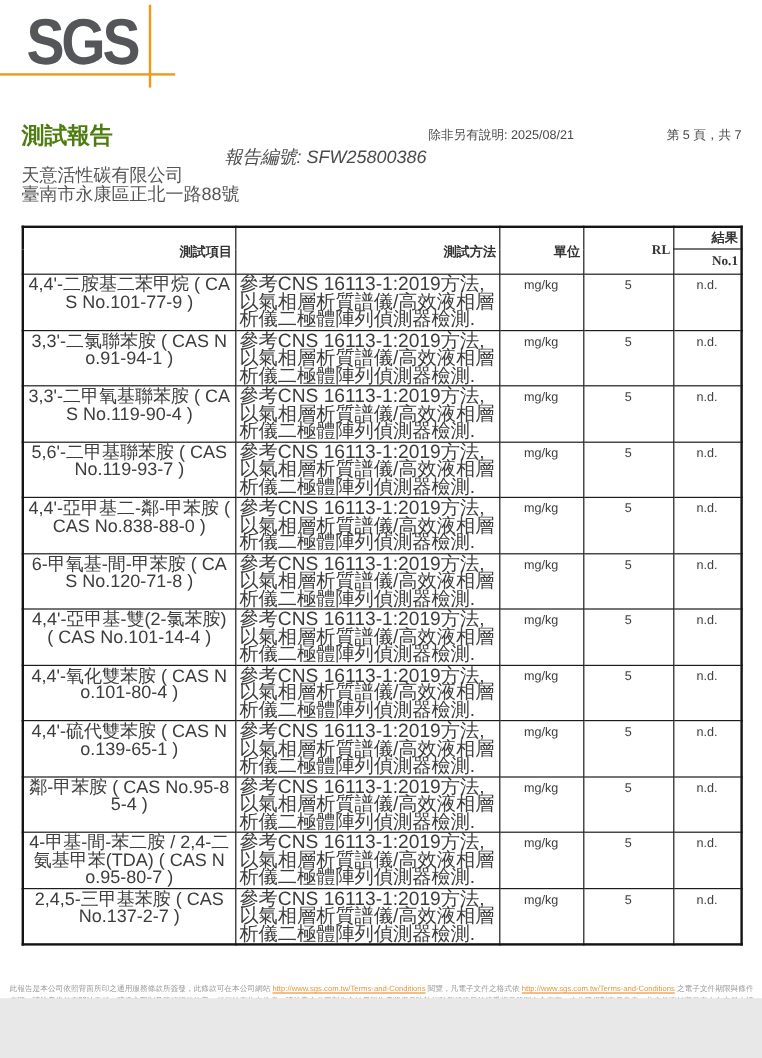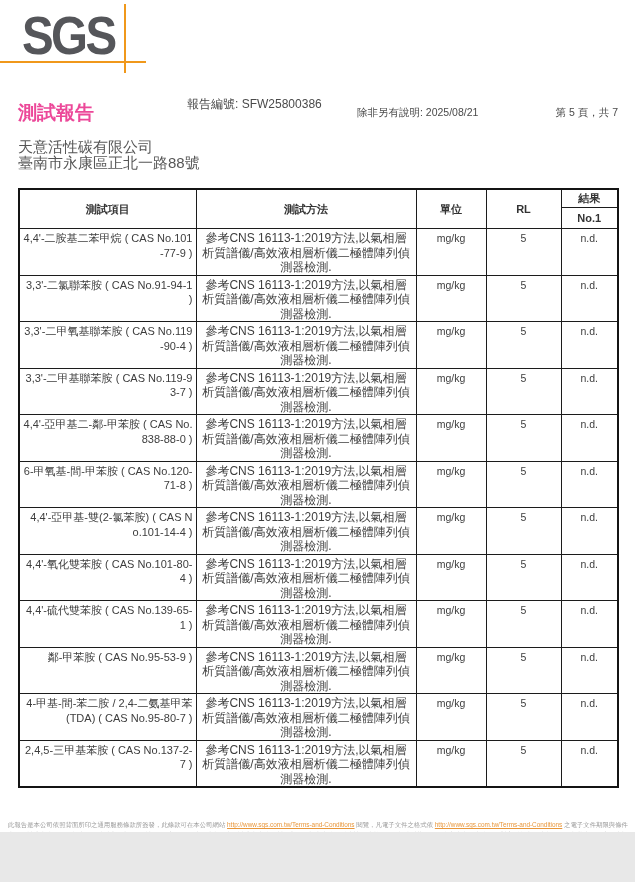--- a/index.html
+++ b/index.html
@@ -20,48 +20,48 @@
   .logo-text {
     position: absolute; left: 22px; top: 6px;
     font-size: 54px; font-weight: bold; letter-spacing: -3px;
     color: #55565a; transform: scaleX(0.88); transform-origin: left top;
     line-height: 58px;
   }
   .logo-hline { position: absolute; left: 0; top: 61px; width: 146px; height: 2px; background: #f0981b; }
   .logo-vline { position: absolute; left: 124px; top: 4px; width: 2px; height: 69px; background: #f0981b; }
 
   
-  .doc-title { position: absolute; left: 18px; top: 100px; font-size: 19px; font-weight: bold; color: #ec4899; }
-  .report-no { position: absolute; left: 187px; top: 96px; font-size: 12px; color: #4a4a4a; }
+  .doc-title { position: absolute; left: 18px; top: 100px; font-size: 19px; font-weight: bold; color: #4d7c0f; }
+  .report-no { position: absolute; left: 187px; top: 122px; font-size: 15px; color: #4a4a4a; font-style: italic; }
   .issue-date { position: absolute; left: 357px; top: 106px; font-size: 10.5px; color: #4a4a4a; }
   .page-info { position: absolute; right: 17px; top: 106px; font-size: 10.5px; color: #4a4a4a; }
 
   
   .client { position: absolute; left: 18px; top: 139px; font-size: 15px; line-height: 16px; color: #565656; }
 
   
   table.results {
     position: absolute; left: 18px; top: 188px;
     width: 599px; border-collapse: collapse; table-layout: fixed;
     border: 2.5px solid #141414;
   }
   table.results th, table.results td { border: 1.6px solid #1c1c1c; }
   table.results th {
     font-size: 11px; font-weight: bold; color: #333;
-    text-align: center; vertical-align: middle; padding: 1px 2px;
+    text-align: right; vertical-align: middle; padding: 1px 2px; font-family: Liberation Serif, serif;
   }
   tr.hdr-top { height: 18px; }
   tr.hdr-bot { height: 21px; }
   tr.data-row { height: 43.6px; }
   td.c-item {
-    font-size: 11px; line-height: 14.5px; text-align: right;
+    font-size: 15px; line-height: 14.5px; text-align: center;
     vertical-align: top; padding: 2px 3px 0 3px; word-break: break-all;
   }
   td.c-method {
-    font-size: 12px; line-height: 14.5px; text-align: center;
+    font-size: 16px; line-height: 14.5px; text-align: left;
     vertical-align: top; padding: 2px 3px 0 3px; word-break: break-all;
   }
   td.c-unit, td.c-rl, td.c-result {
     font-size: 10.5px; text-align: center; vertical-align: top; padding-top: 3px;
   }
   col.w-item { width: 177px; } col.w-method { width: 220px; }
   col.w-unit { width: 70px; } col.w-rl { width: 75px; } col.w-result { width: 57px; }
 
   
   .disclaimer {
@@ -140,21 +140,21 @@
           <td class="c-result">n.d.</td>
         </tr>
         <tr class="data-row">
           <td class="c-item">3,3'-二甲氧基聯苯胺 ( CAS No.119-90-4 )</td>
           <td class="c-method">參考CNS 16113-1:2019方法,以氣相層析質譜儀/高效液相層析儀二極體陣列偵測器檢測.</td>
           <td class="c-unit">mg/kg</td>
           <td class="c-rl">5</td>
           <td class="c-result">n.d.</td>
         </tr>
         <tr class="data-row">
-          <td class="c-item">3,3'-二甲基聯苯胺 ( CAS No.119-93-7 )</td>
+          <td class="c-item">5,6'-二甲基聯苯胺 ( CAS No.119-93-7 )</td>
           <td class="c-method">參考CNS 16113-1:2019方法,以氣相層析質譜儀/高效液相層析儀二極體陣列偵測器檢測.</td>
           <td class="c-unit">mg/kg</td>
           <td class="c-rl">5</td>
           <td class="c-result">n.d.</td>
         </tr>
         <tr class="data-row">
           <td class="c-item">4,4'-亞甲基二-鄰-甲苯胺 ( CAS No.838-88-0 )</td>
           <td class="c-method">參考CNS 16113-1:2019方法,以氣相層析質譜儀/高效液相層析儀二極體陣列偵測器檢測.</td>
           <td class="c-unit">mg/kg</td>
           <td class="c-rl">5</td>
@@ -182,21 +182,21 @@
           <td class="c-result">n.d.</td>
         </tr>
         <tr class="data-row">
           <td class="c-item">4,4'-硫代雙苯胺 ( CAS No.139-65-1 )</td>
           <td class="c-method">參考CNS 16113-1:2019方法,以氣相層析質譜儀/高效液相層析儀二極體陣列偵測器檢測.</td>
           <td class="c-unit">mg/kg</td>
           <td class="c-rl">5</td>
           <td class="c-result">n.d.</td>
         </tr>
         <tr class="data-row">
-          <td class="c-item">鄰-甲苯胺 ( CAS No.95-53-9 )</td>
+          <td class="c-item">鄰-甲苯胺 ( CAS No.95-85-4 )</td>
           <td class="c-method">參考CNS 16113-1:2019方法,以氣相層析質譜儀/高效液相層析儀二極體陣列偵測器檢測.</td>
           <td class="c-unit">mg/kg</td>
           <td class="c-rl">5</td>
           <td class="c-result">n.d.</td>
         </tr>
         <tr class="data-row">
           <td class="c-item">4-甲基-間-苯二胺 / 2,4-二氨基甲苯(TDA) ( CAS No.95-80-7 )</td>
           <td class="c-method">參考CNS 16113-1:2019方法,以氣相層析質譜儀/高效液相層析儀二極體陣列偵測器檢測.</td>
           <td class="c-unit">mg/kg</td>
           <td class="c-rl">5</td>

